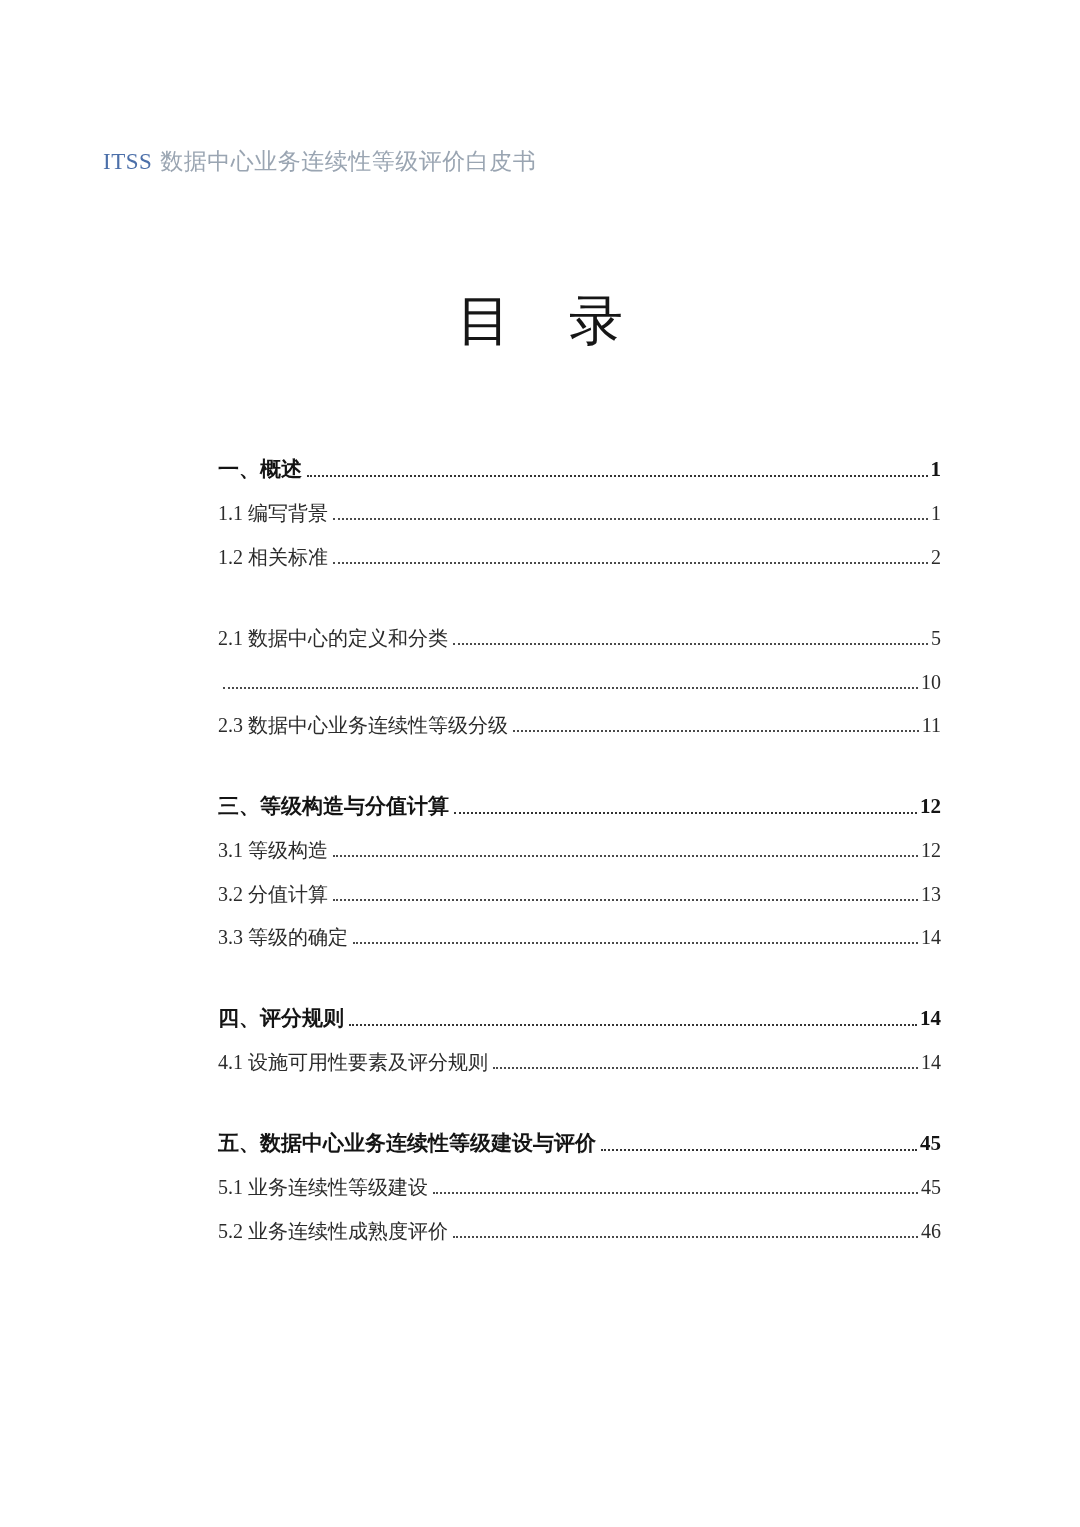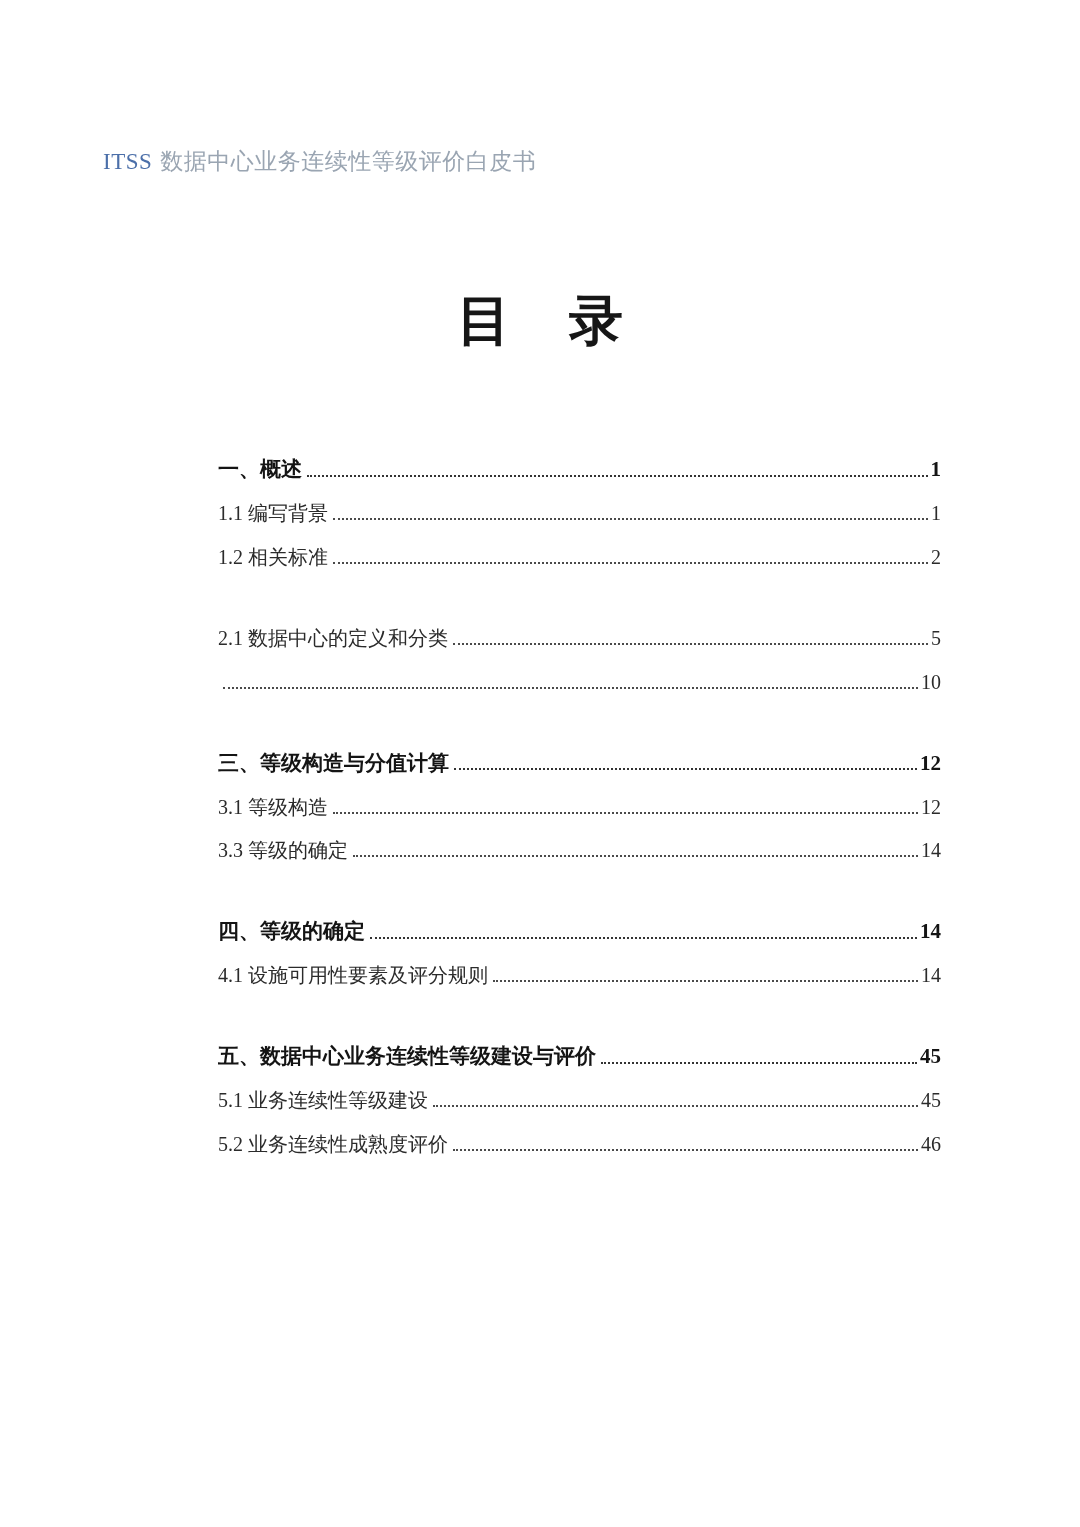--- a/index.html
+++ b/index.html
@@ -33,21 +33,21 @@
     color: #9aa5b2;
   }
   
   .doc-title {
     position: absolute;
     left: 0;
     top: 292px;
     width: 100%;
     text-align: center;
     font-size: 54px;
-    font-weight: bold;
+    font-weight: normal;
     color: #161616;
     line-height: 1.1;
   }
   .doc-title .tchar + .tchar {
     margin-left: 58px;
   }
   
   .toc {
     position: absolute;
     left: 218px;
@@ -123,41 +123,51 @@
       <div class="toc-group">
         <div class="toc-row">
           <span class="toc-label">2.1 数据中心的定义和分类</span>
           <span class="leader"></span>
           <span class="toc-page">5</span>
         </div>
         <div class="toc-row">
           <span class="leader"></span>
           <span class="toc-page">10</span>
         </div>
+        <div class="toc-row">
+          <span class="toc-label">2.3 数据中心业务连续性等级分级</span>
+          <span class="leader"></span>
+          <span class="toc-page">11</span>
+        </div>
       </div>
       <div class="toc-group">
         <div class="toc-row bold">
           <span class="toc-label">三、等级构造与分值计算</span>
           <span class="leader"></span>
           <span class="toc-page">12</span>
         </div>
         <div class="toc-row">
           <span class="toc-label">3.1 等级构造</span>
           <span class="leader"></span>
           <span class="toc-page">12</span>
         </div>
         <div class="toc-row">
+          <span class="toc-label">3.2 分值计算</span>
+          <span class="leader"></span>
+          <span class="toc-page">13</span>
+        </div>
+        <div class="toc-row">
           <span class="toc-label">3.3 等级的确定</span>
           <span class="leader"></span>
           <span class="toc-page">14</span>
         </div>
       </div>
       <div class="toc-group">
         <div class="toc-row bold">
-          <span class="toc-label">四、等级的确定</span>
+          <span class="toc-label">四、评分规则</span>
           <span class="leader"></span>
           <span class="toc-page">14</span>
         </div>
         <div class="toc-row">
           <span class="toc-label">4.1 设施可用性要素及评分规则</span>
           <span class="leader"></span>
           <span class="toc-page">14</span>
         </div>
       </div>
       <div class="toc-group">

